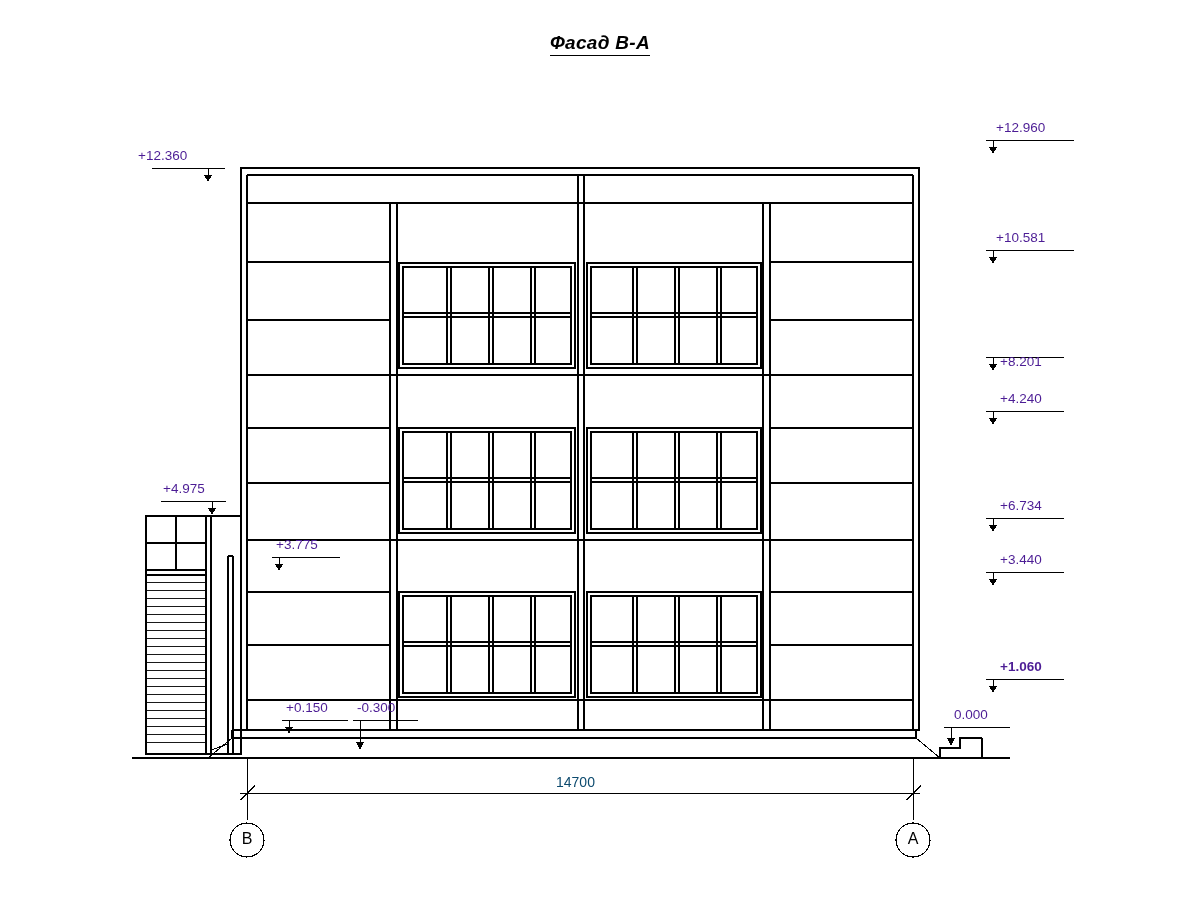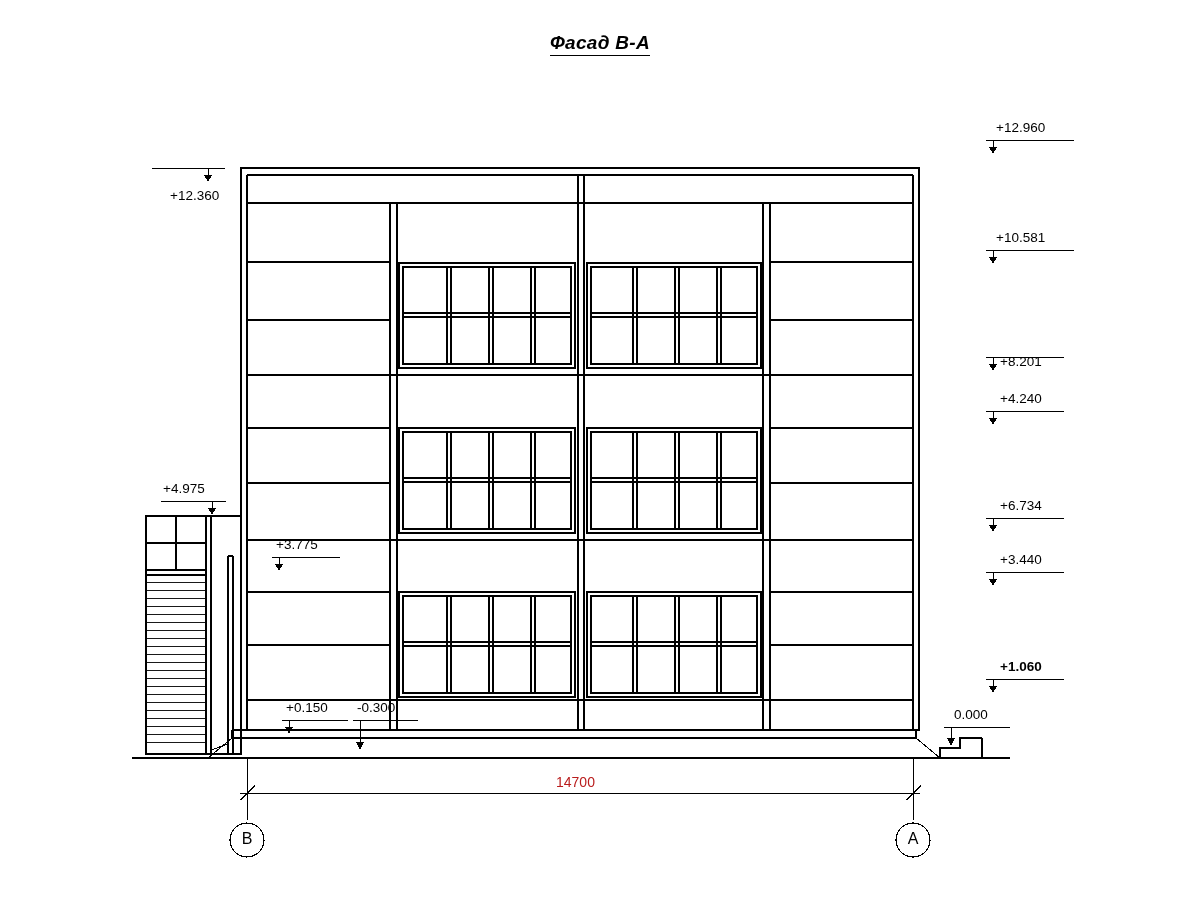--- a/index.html
+++ b/index.html
@@ -34,27 +34,27 @@
     padding-bottom: 2px;
   }
   svg.drawing {
     position: absolute;
     left: 0;
     top: 0;
   }
   .lvl-label {
     position: absolute;
     font-size: 13.5px;
-    color: #000000;
+    color: #4c1d95;
     white-space: nowrap;
   }
   .dim-label {
     position: absolute;
     font-size: 14px;
-    color: #b91c1c;
+    color: #0c4a6e;
     white-space: nowrap;
   }
   .axis-label {
     position: absolute;
     font-size: 16px;
     color: #000;
     text-align: center;
     width: 34px;
   }
 </style>
@@ -320,21 +320,21 @@
 
   <div class="lvl-label" style="left:996px; top:120px;">+12.960</div>
   <div class="lvl-label" style="left:996px; top:230px;">+10.581</div>
   <div class="lvl-label" style="left:1000px; top:337px;margin-top:17px;">+8.201</div>
   <div class="lvl-label" style="left:1000px; top:391px;">+4.240</div>
   <div class="lvl-label" style="left:1000px; top:498px;">+6.734</div>
   <div class="lvl-label" style="left:1000px; top:552px;">+3.440</div>
   <div class="lvl-label" style="left:1000px; top:659px;font-weight:bold;">+1.060</div>
   <div class="lvl-label" style="left:954px; top:707px;">0.000</div>
 
-  <div class="lvl-label" style="left:170px; top:148px;margin-top:40px;">+12.360</div>
+  <div class="lvl-label" style="left:138px; top:148px;">+12.360</div>
   <div class="lvl-label" style="left:163px; top:481px;">+4.975</div>
   <div class="lvl-label" style="left:276px; top:537px;">+3.775</div>
   <div class="lvl-label" style="left:286px; top:700px;">+0.150</div>
   <div class="lvl-label" style="left:357px; top:700px;">-0.300</div>
 
   <div class="dim-label" style="left:556px; top:774px;">14700</div>
 
   <div class="axis-label" style="left:230px; top:830px;">В</div>
   <div class="axis-label" style="left:896px; top:830px;">А</div>
 

